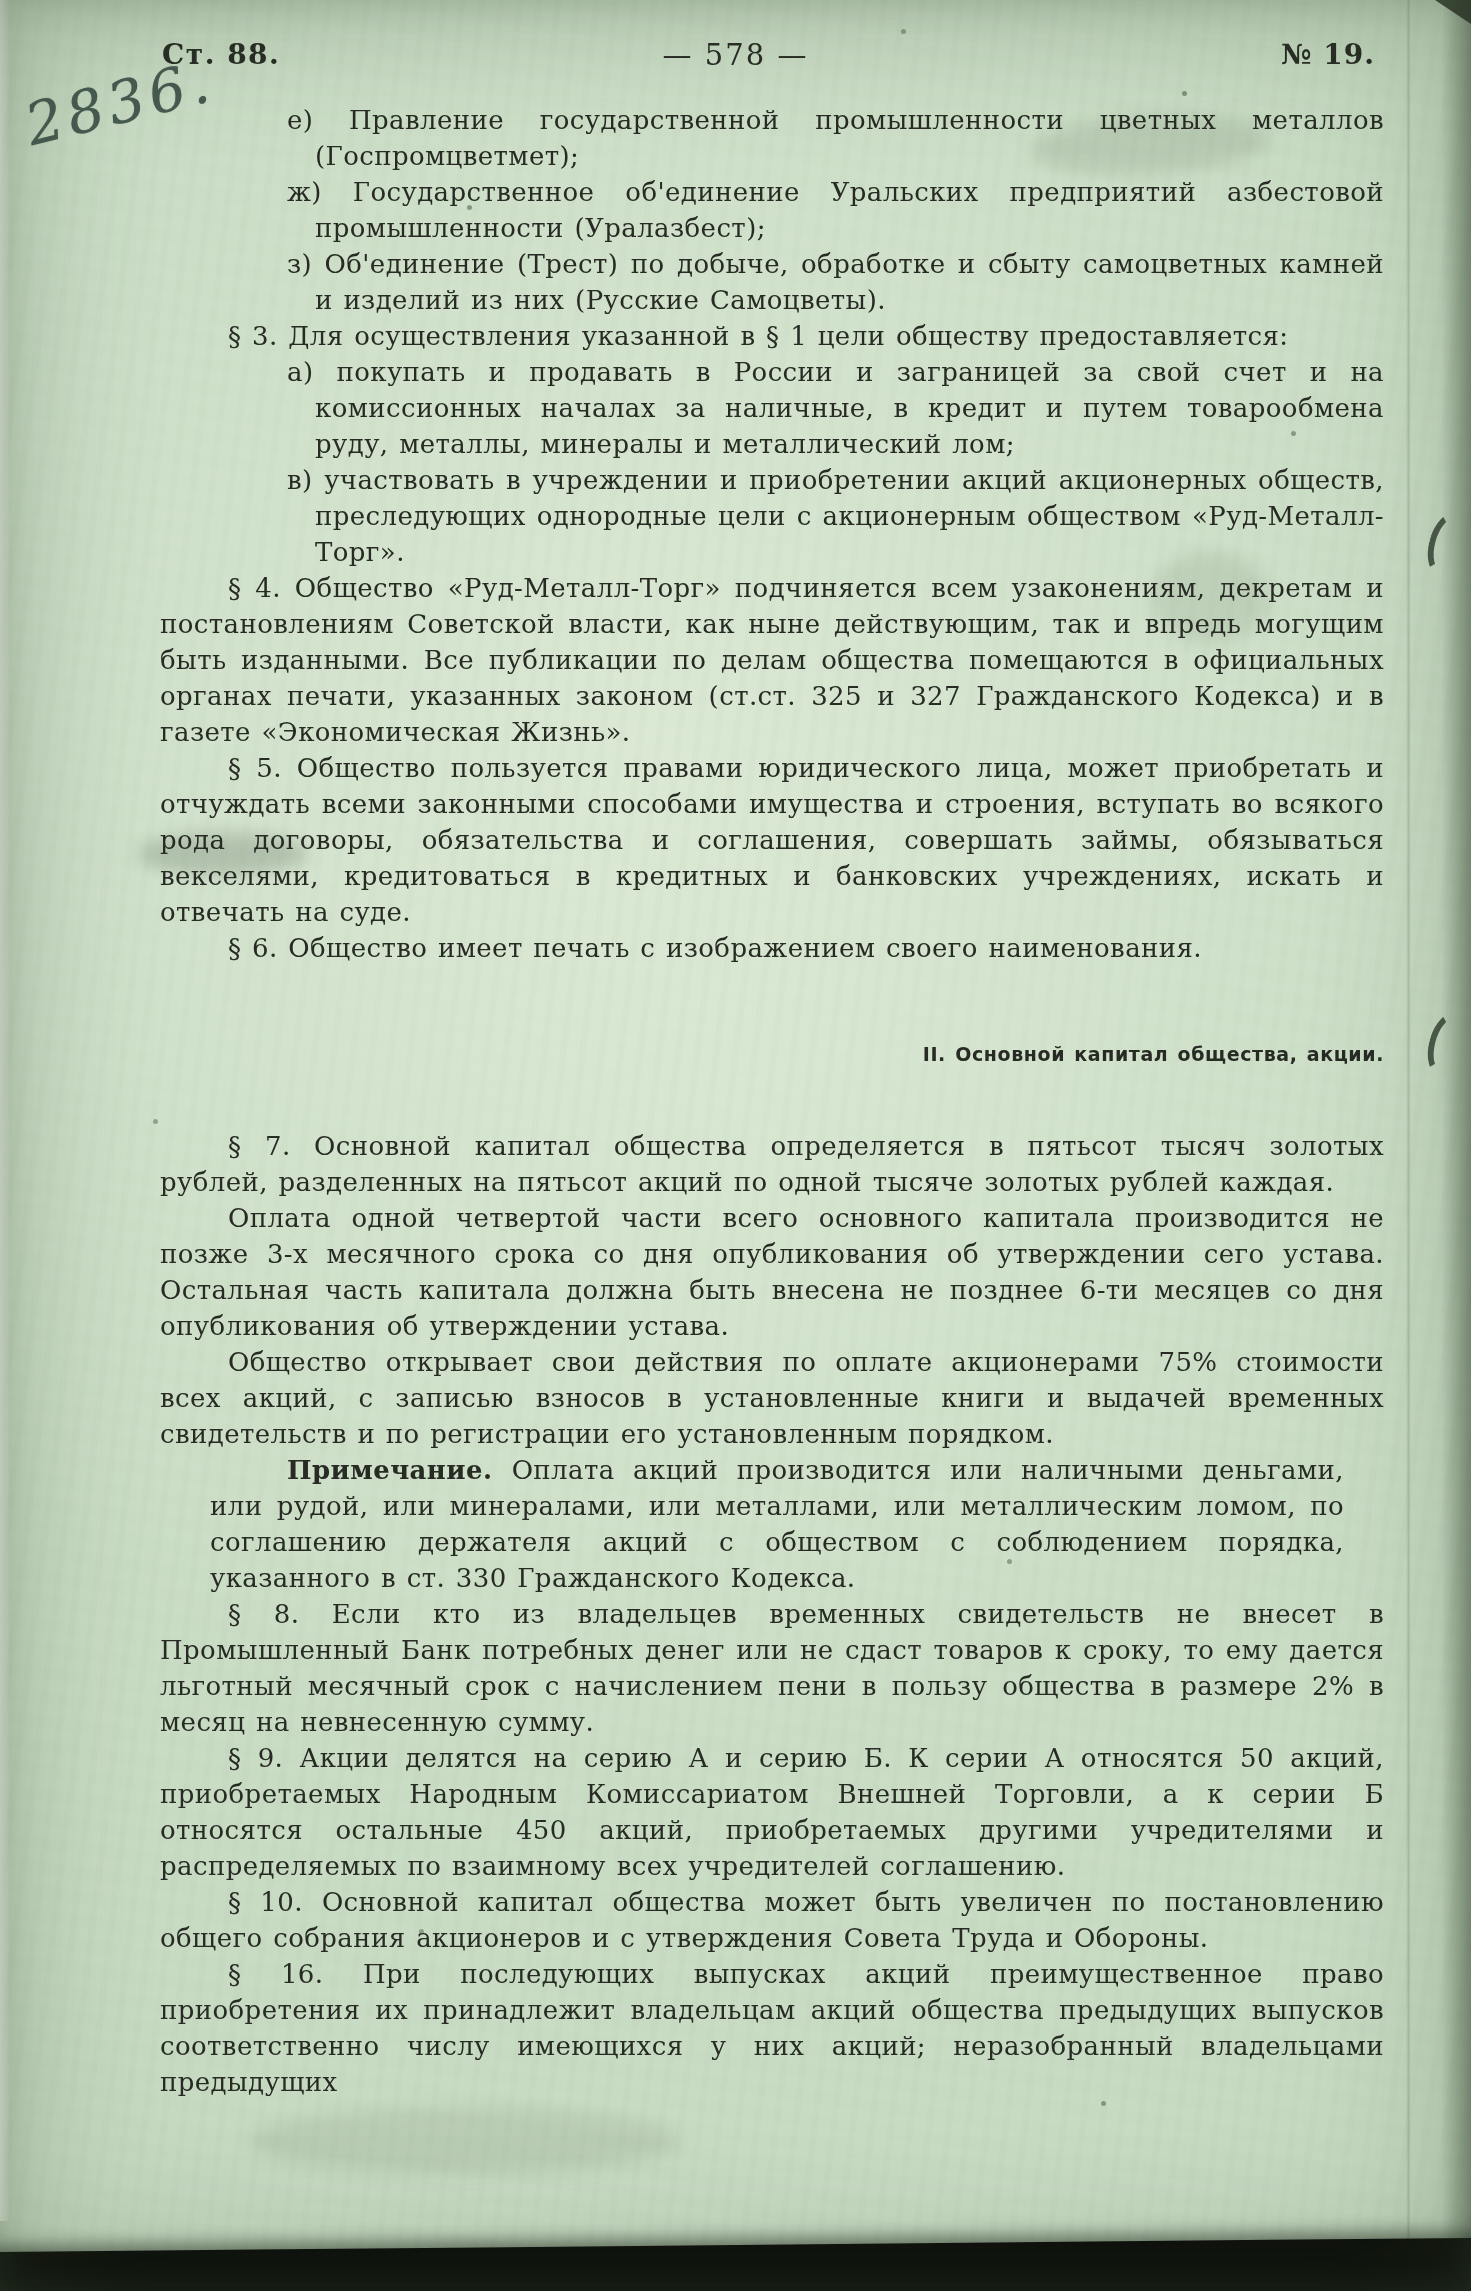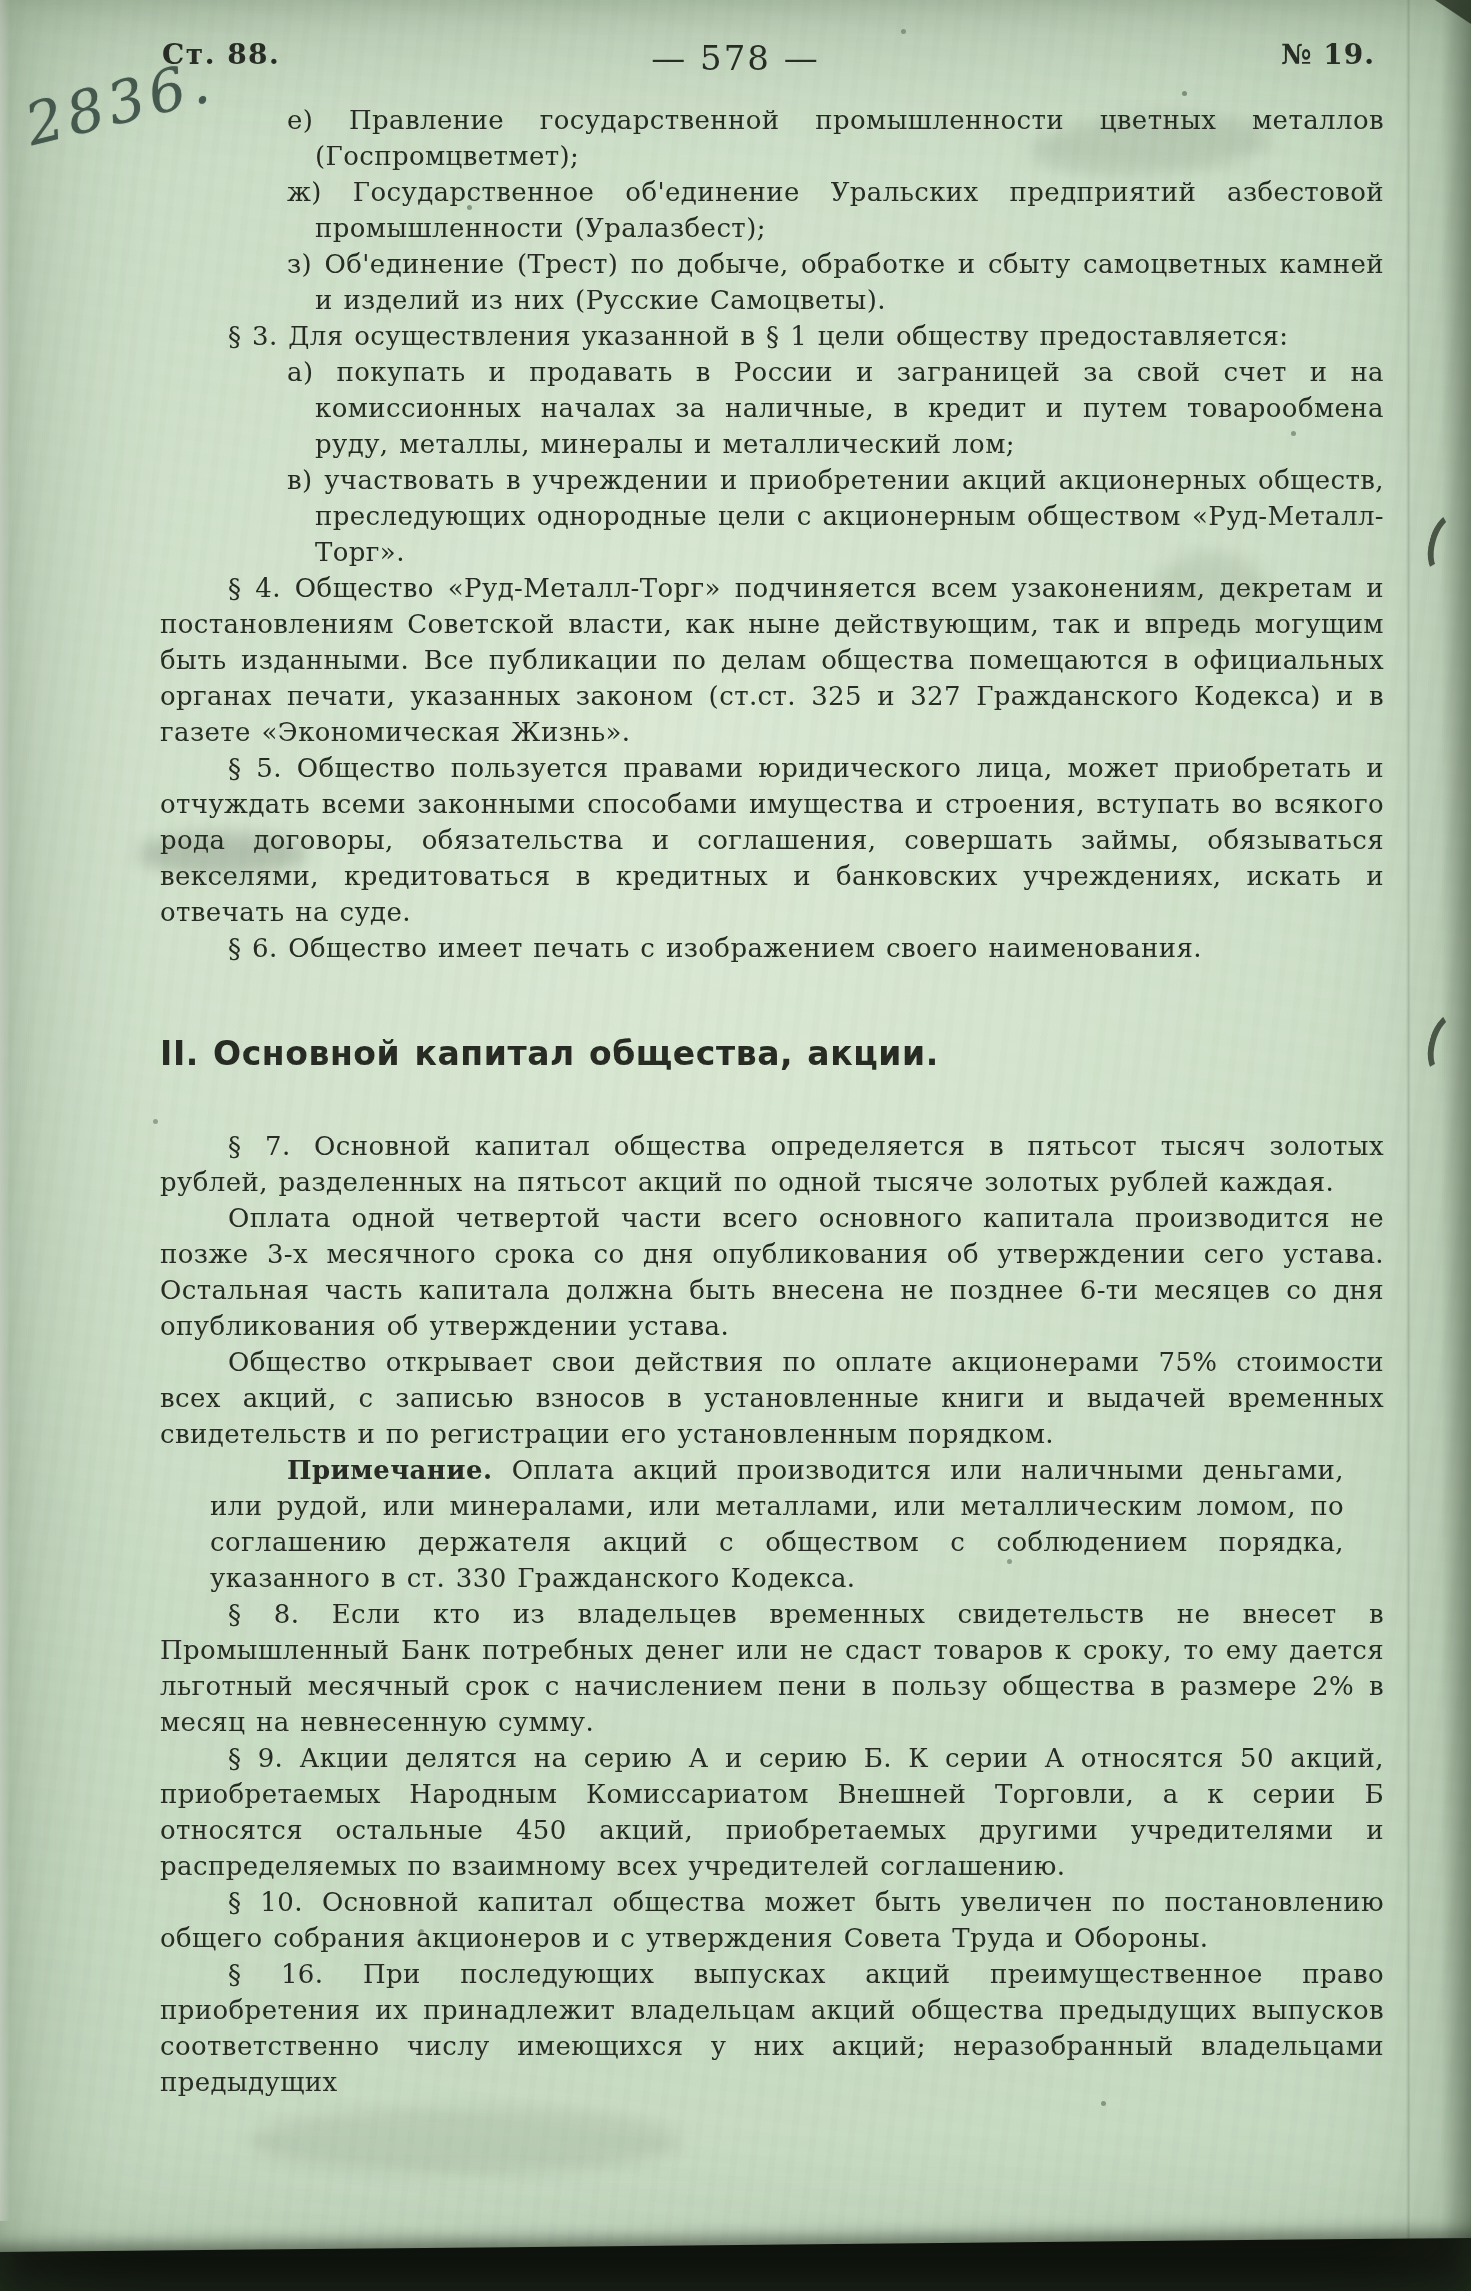--- a/index.html
+++ b/index.html
@@ -58,44 +58,44 @@
       902px 30px 0 1px rgba(30,40,28,.35),
       1292px 432px 0 1px rgba(30,40,28,.38),
       154px 1120px 0 1px rgba(30,40,28,.34),
       1008px 1560px 0 1px rgba(30,40,28,.36),
       420px 1930px 0 1px rgba(30,40,28,.34),
       1102px 2102px 0 1px rgba(30,40,28,.38);}
   
   .header{position:absolute;top:38px;left:0;right:0;height:42px;
     font-family:"DejaVu Serif", serif;color:var(--ink);padding-left:45px;}
   .header .article{position:absolute;left:162px;font-weight:bold;font-size:28px;letter-spacing:1.5px;}
-  .header .page-number{position:absolute;left:50%;transform:translateX(-50%);font-size:34px;letter-spacing:2px;}
+  .header .page-number{position:absolute;left:50%;transform:translateX(-50%);font-size:29px;letter-spacing:2px;}
   .header .issue{position:absolute;right:96px;font-weight:bold;font-size:28px;letter-spacing:1px;}
   
   .handwritten{
     position:absolute;left:24px;top:74px;
     font-family:"DejaVu Serif", serif;font-style:italic;font-size:58px;line-height:1;
     color:var(--hand);opacity:.92;letter-spacing:5px;transform:rotate(-14deg);
     text-shadow:0 0 1px rgba(60,80,71,.5);
   }
   
   .doc{
     position:absolute;top:102px;left:160px;width:1224px;
     font-family:"DejaVu Serif", serif;font-size:26px;line-height:36px;
     color:var(--ink);letter-spacing:.4px;word-spacing:2px;
   }
   .block{text-align:justify;margin:0;}
   .para{text-indent:68px;}
   .list{padding-left:155px;text-indent:-28px;}
   .note{margin-left:50px;margin-right:40px;text-indent:77px;}
   .note .lead{font-weight:bold;}
   .heading{
-    text-align:left;text-indent:0;
+    text-align:right;text-indent:0;
     font-family:"DejaVu Sans", sans-serif;font-weight:bold;
-    font-size:33px;letter-spacing:.6px;margin:70px 0 56px;
+    font-size:19px;letter-spacing:.6px;margin:70px 0 56px;
   }
 </style>
 </head>
 <body>
 
 <div class="stage">
   <div class="paper-bg"></div>
   <div class="paper-texture"></div>
 
   <div class="edge-left"></div>

